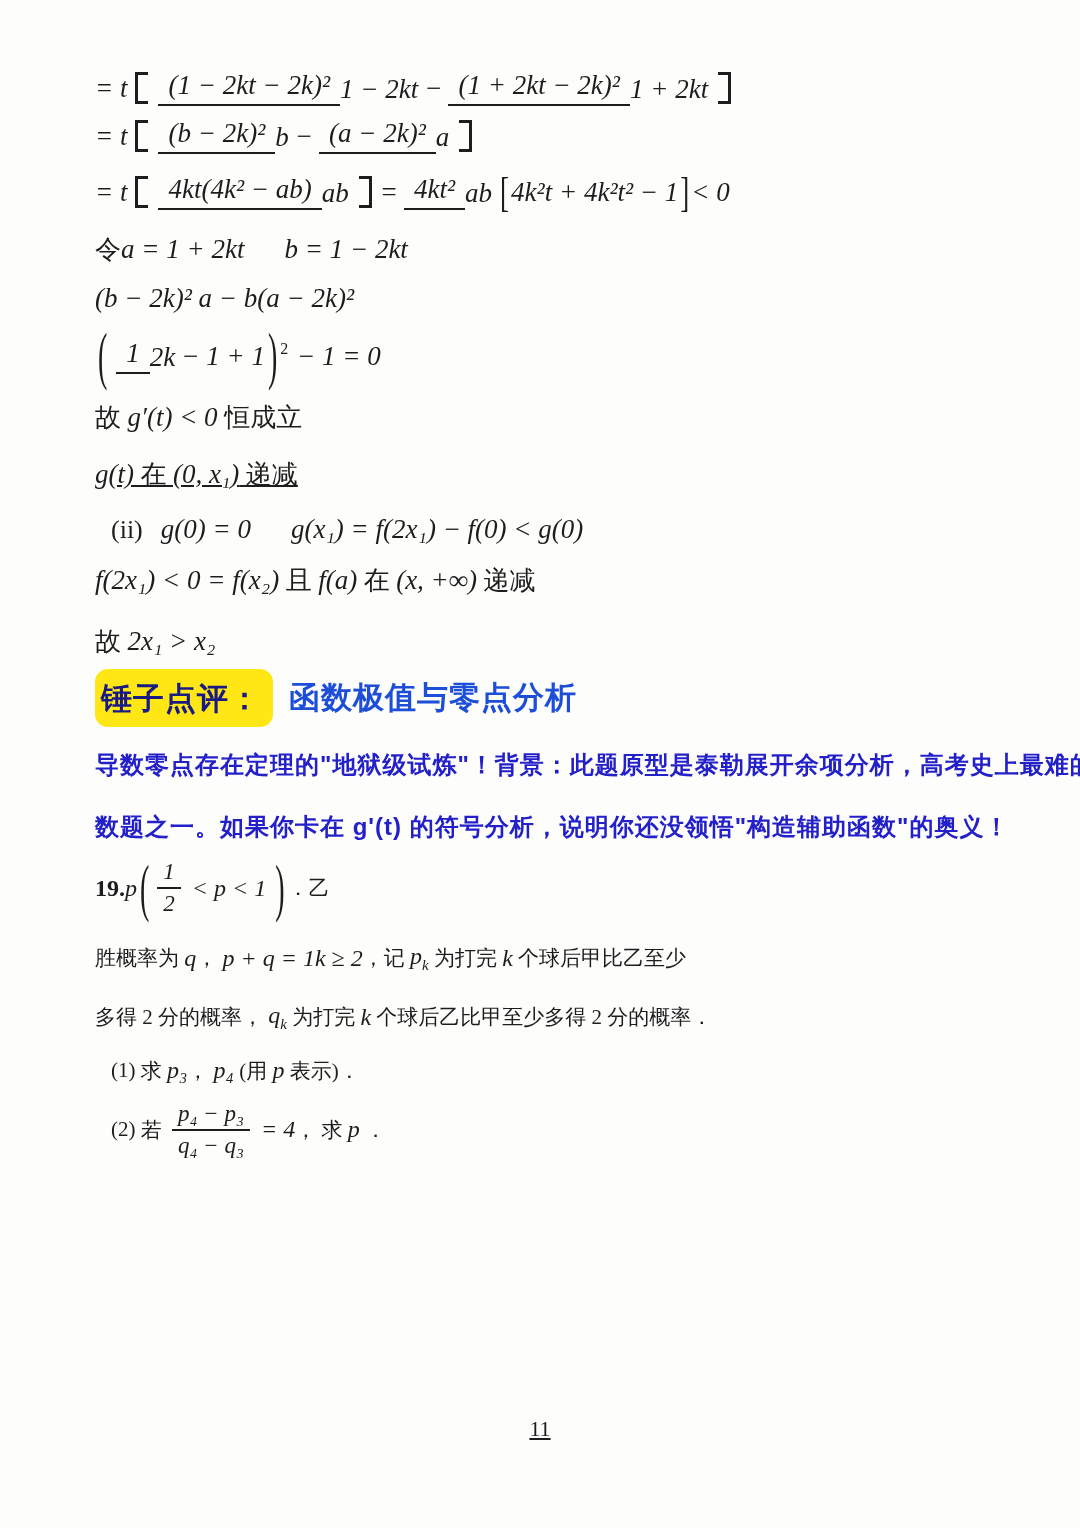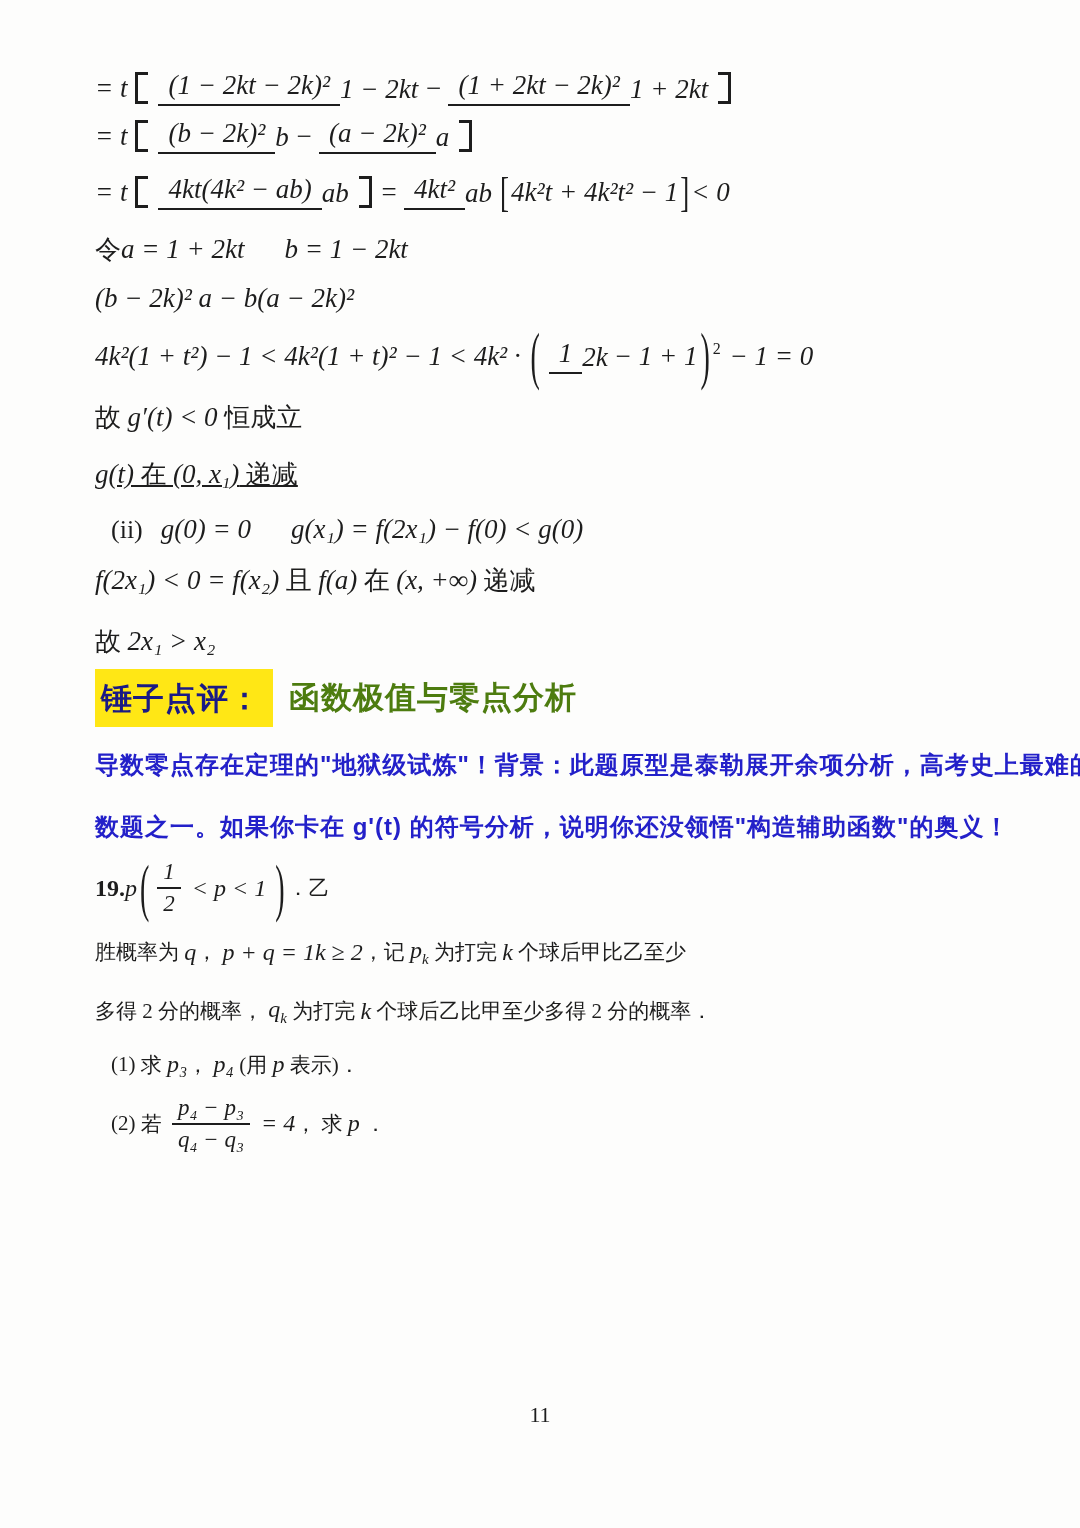--- a/index.html
+++ b/index.html
@@ -23,37 +23,37 @@
   
   .r-f1{margin-bottom:12px;} .r-f2{margin-bottom:20px;} .r-f3{margin-bottom:22px;}
   .r-l4{margin-bottom:16px;} .r-l5{margin-bottom:24px;} .r-l6{margin-bottom:26px;}
   .r-l7{margin-bottom:22px;} .r-l8{margin-bottom:22px;text-decoration:underline;} .r-l9{margin-bottom:18px;text-align:center;}
   .r-l10{margin-bottom:26px;} .r-l11{margin-bottom:10px;}
   .sp18{display:inline-block;width:18px;} .sp40{display:inline-block;width:40px;}
   .ind{display:inline-block;width:16px;}
   
   .comment-row{display:flex;align-items:center;margin-bottom:8px;}
   .badge{background:#ffe715;color:#1a1a85;font:bold 31px "Liberation Sans","DejaVu Sans",sans-serif;
-         padding:9px 12px 7px 6px;letter-spacing:1px;}
-  .ctitle{color:#4d7c0f;font:bold 31px "Liberation Sans","DejaVu Sans",sans-serif;margin-left:16px;letter-spacing:1px;text-align:right;}
+         padding:9px 12px 7px 6px;letter-spacing:1px;border-radius:13px;}
+  .ctitle{color:#1d4ed8;font:bold 31px "Liberation Sans","DejaVu Sans",sans-serif;margin-left:16px;letter-spacing:1px;text-align:right;}
   .bluep{color:#2320c9;font:bold 24px "Liberation Sans","DejaVu Sans",sans-serif;
          line-height:60px;letter-spacing:1px;margin-bottom:2px;white-space:pre;}
   
   .prow{display:flex;align-items:center;white-space:pre;}
   .pnum{font:bold 24px "Liberation Serif","DejaVu Serif",serif;}
   .pc{font:normal 21px "Liberation Serif","DejaVu Serif",serif;white-space:pre;}
   .pm{font:italic 24px "Liberation Serif","DejaVu Serif",serif;white-space:pre;}
   .pm sub, .sublet{font-size:15px;font-style:italic;}
   .pfrac{display:inline-flex;flex-direction:column;align-items:center;text-align:center;margin:0 5px;}
   .pfrac .fn{display:block;font:italic 23px "Liberation Serif","DejaVu Serif",serif;padding:0 6px 2px;border-bottom:2px solid #1d1d1d;}
   .pfrac .fd{display:block;font:italic 23px "Liberation Serif","DejaVu Serif",serif;padding-top:2px;}
-  .r-p19a{margin-bottom:20px;} .r-p19b{margin-bottom:28px;} .r-p19c{margin-bottom:24px;}
+  .r-p19a{margin-bottom:26px;} .r-p19b{margin-bottom:28px;} .r-p19c{margin-bottom:24px;}
   .r-q1{margin-bottom:16px;}
-  .pagenum{position:absolute;left:0;width:1080px;bottom:100px;text-align:center;
-           font:normal 22px "Liberation Serif","DejaVu Serif",serif;color:#1d1d1d;}
+  .pagenum{position:absolute;left:0;width:1080px;bottom:86px;text-align:center;
+           font:normal 22px "Liberation Serif","DejaVu Serif",serif;color:#1d1d1d;text-decoration:underline;}
 </style>
 </head>
 <body>
 
 <div class="page">
 
   <div class="mrow r-f1">
     <span class="m">= t</span>
     <span class="bkl"></span>
     <span class="frac">
@@ -107,21 +107,20 @@
     <span class="m">a = 1 + 2kt</span>
     <span class="sp40"></span>
     <span class="m">b = 1 − 2kt</span>
   </div>
 
   <div class="mrow r-l5">
     <span class="m">(b − 2k)² a − b(a − 2k)²</span>
   </div>
 
   <div class="mrow r-l6">
-    <span class="m">4k²(1 + t²) − 1 &lt; 4k²(1 + t)² − 1 &lt; 4k² · </span>
     <span class="bp">(</span>
     <span class="frac">
       <span class="fn m">1</span>
       <span class="fd m">2k</span>
     </span>
     <span class="m">− 1 + 1</span>
     <span class="bp">)</span>
     <span class="supq">2</span>
     <span class="m"> − 1 = 0</span>
   </div>

